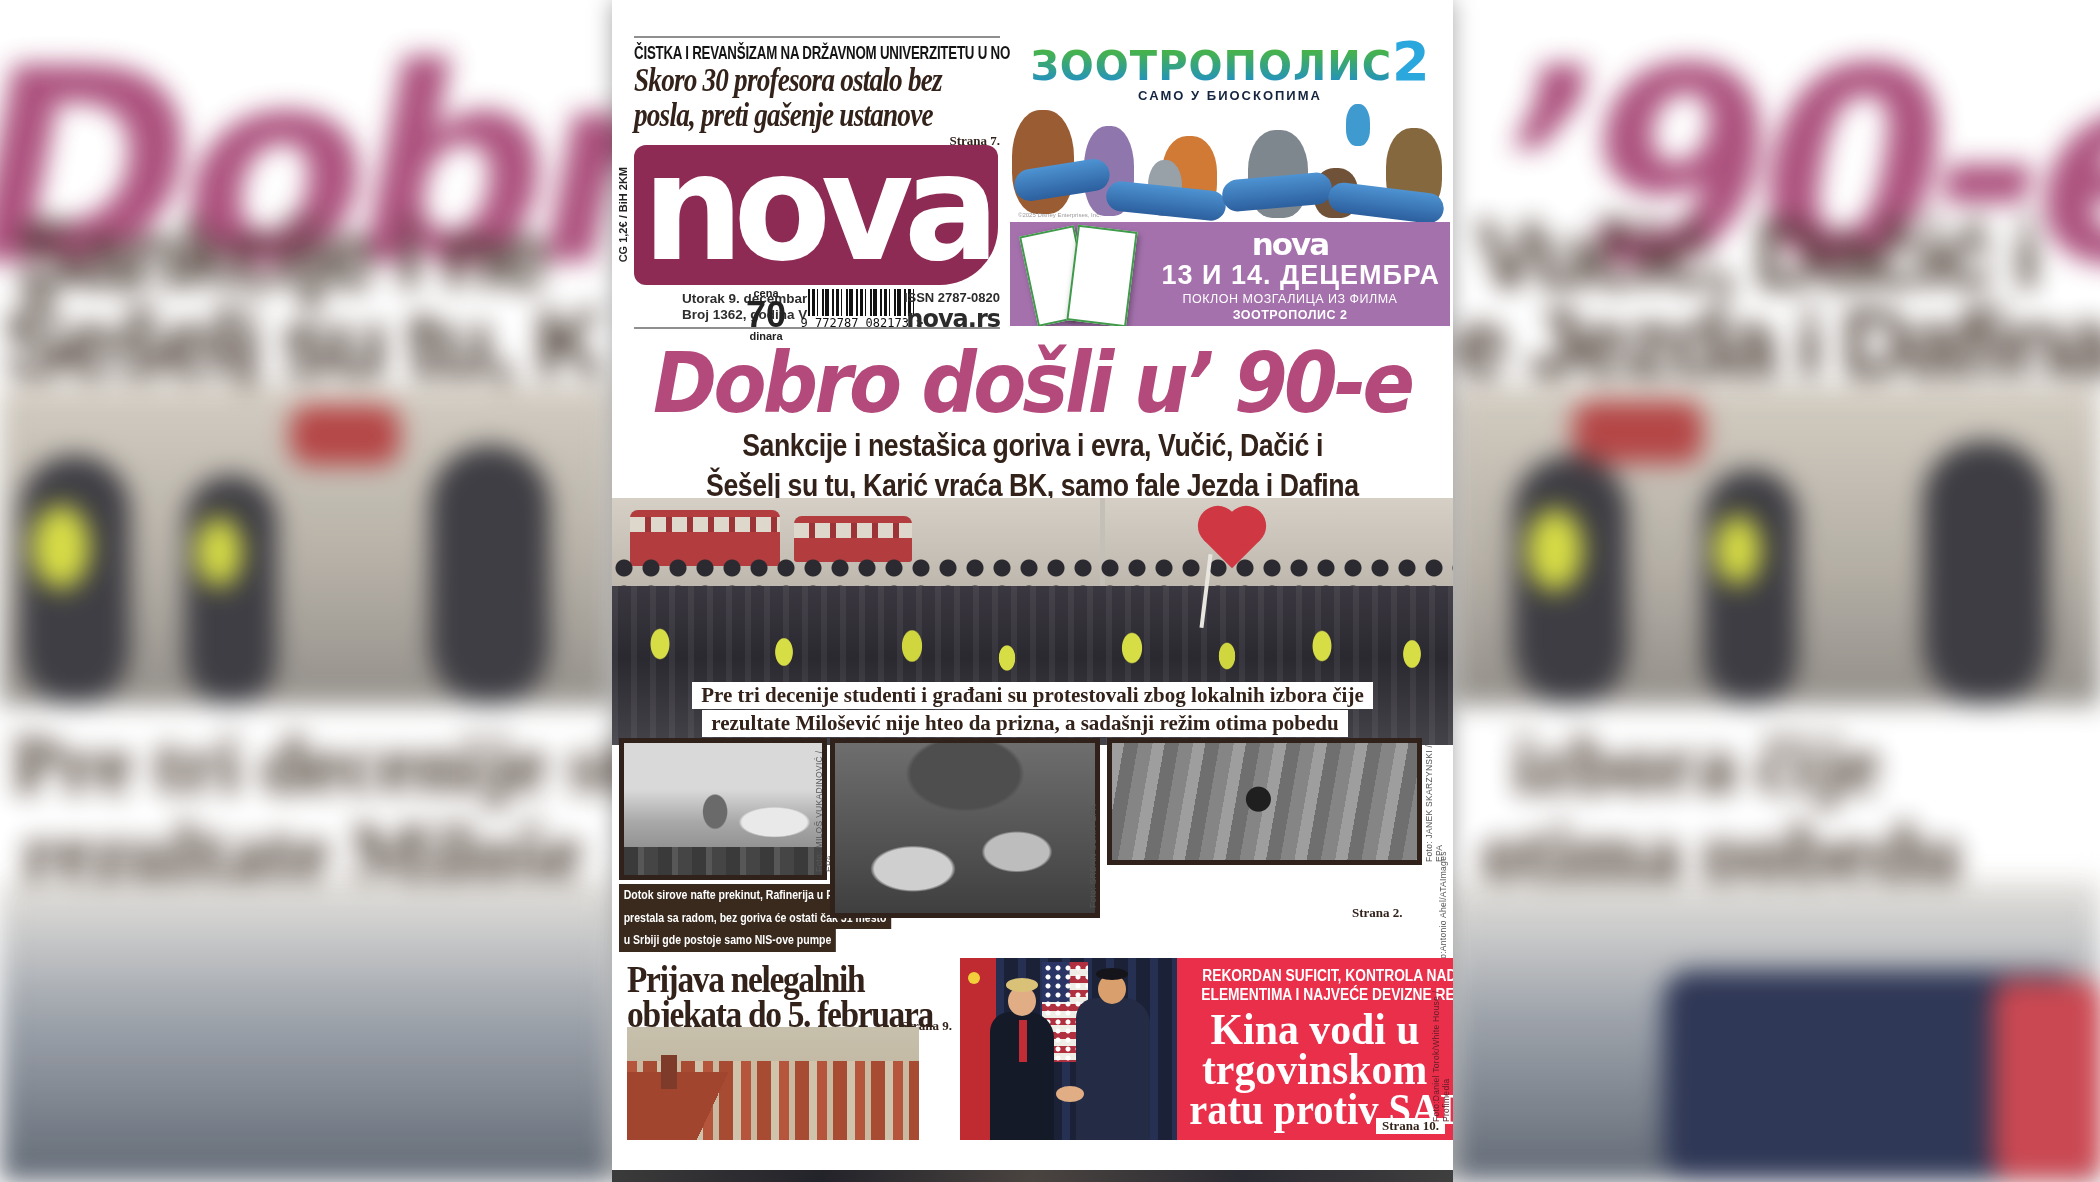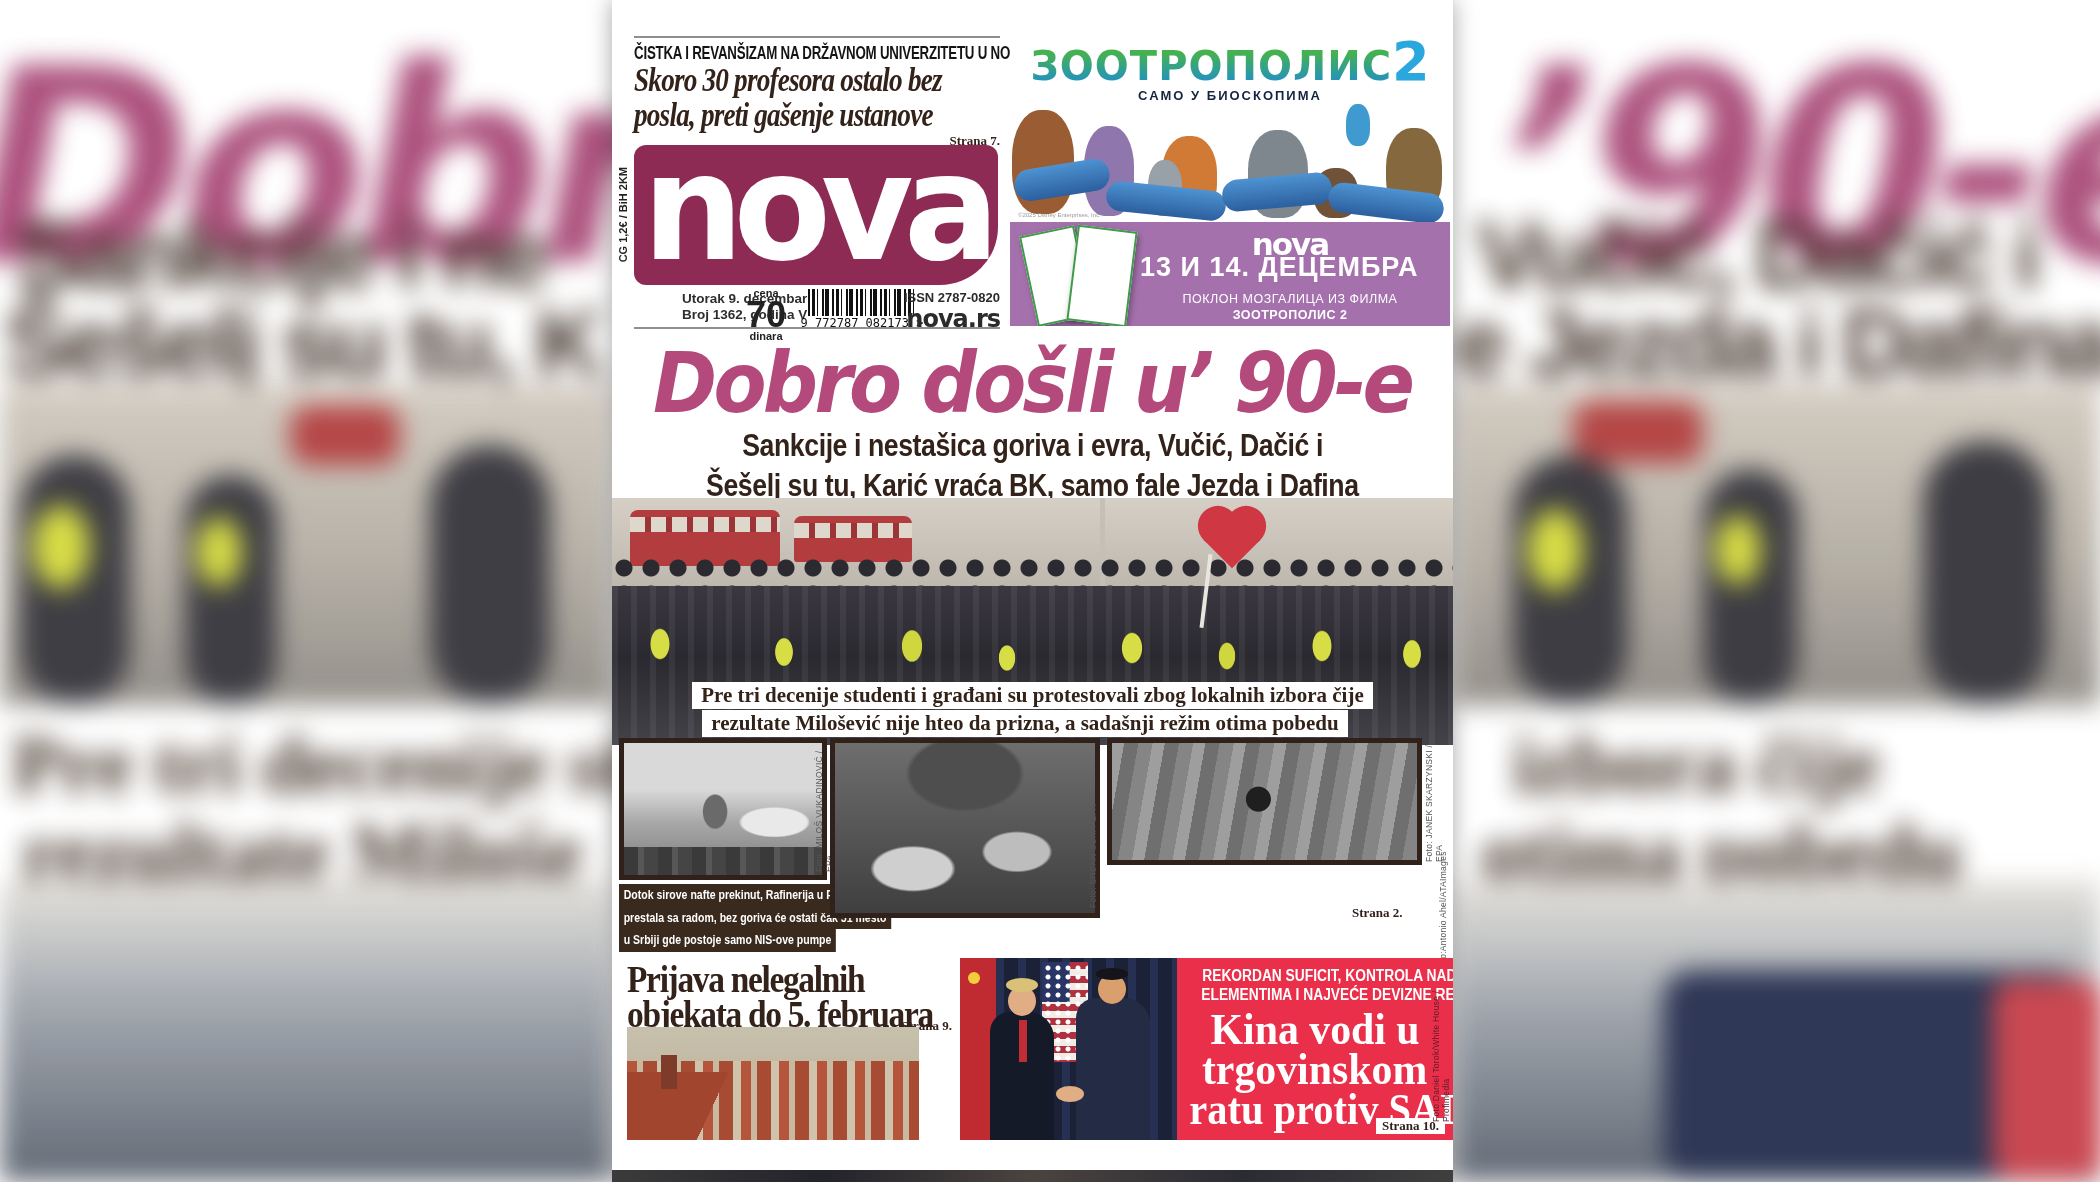--- a/index.html
+++ b/index.html
@@ -249,21 +249,21 @@
         <div class="abs coil" style="left:4px;top:62px;width:96px;height:32px;transform:rotate(-9deg);"></div>
         <div class="abs coil" style="left:96px;top:84px;width:120px;height:30px;transform:rotate(6deg);"></div>
         <div class="abs coil" style="left:212px;top:74px;width:110px;height:32px;transform:rotate(-5deg);"></div>
         <div class="abs coil" style="left:318px;top:86px;width:116px;height:30px;transform:rotate(7deg);"></div>
       </div>
       <div class="abs" style="left:8px;top:208px;font-size:6px;color:#999;">©2025 Disney Enterprises, Inc.</div>
       <div class="abs ad-band">
         <div class="abs brochure" style="left:18px;top:8px;width:52px;height:88px;transform:rotate(-12deg);"></div>
         <div class="abs brochure" style="left:62px;top:6px;width:56px;height:92px;transform:rotate(7deg);"></div>
         <div class="abs band-logo" style="left:130px;top:4px;width:300px;text-align:center;">nova</div>
-        <div class="abs band-dates" style="left:130px;top:30px;width:300px;text-align:left;">13 И 14. ДЕЦЕМБРА</div>
+        <div class="abs band-dates" style="left:130px;top:38px;width:300px;text-align:right;">13 И 14. ДЕЦЕМБРА</div>
         <div class="abs band-gift" style="left:130px;top:70px;width:300px;text-align:center;">ПОКЛОН МОЗГАЛИЦА ИЗ ФИЛМА</div>
         <div class="abs band-gift" style="left:130px;top:86px;width:300px;text-align:center;font-weight:bold;">ЗООТРОПОЛИС 2</div>
       </div>
     </div>
 
     <div class="abs" style="left:0;top:334px;width:841px;text-align:center;">
       <span class="lead-headline condc" style="transform:scaleX(.92);">Dobro došli u’ 90-e</span>
     </div>
     <div class="abs" style="left:0;top:428px;width:841px;text-align:center;line-height:35px;">
       <span class="deck condc" style="transform:scaleX(.86);">Sankcije i nestašica goriva i evra, Vučić, Dačić i</span><br>

